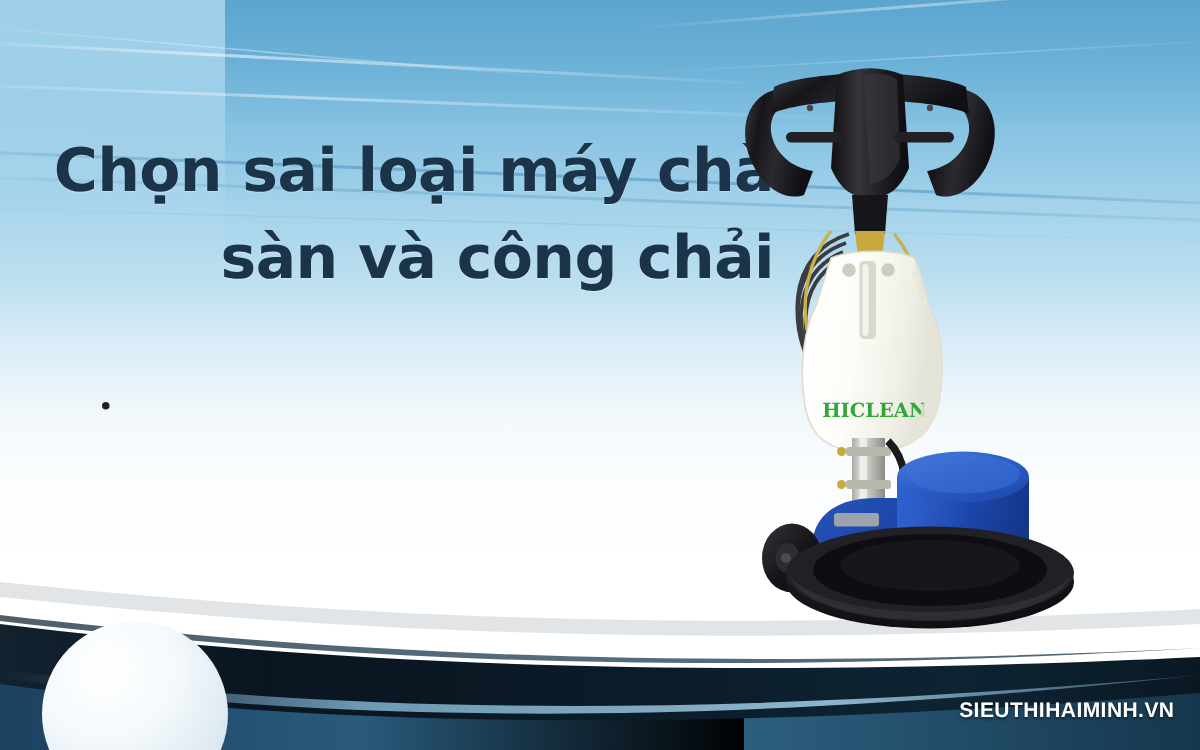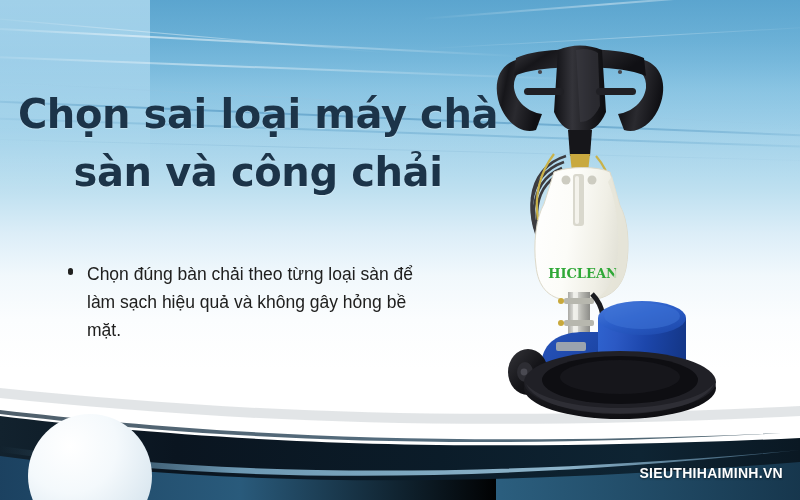--- a/index.html
+++ b/index.html
@@ -65,21 +65,21 @@
   
   .deco-circle{
     position:absolute;left:28px;top:414px;width:124px;height:124px;border-radius:50%;
     background:radial-gradient(circle at 34% 26%, #ffffff 0%, #f4f9fc 38%, #dde9f1 72%, #cbdce8 100%);
     box-shadow:0 0 0 0 rgba(0,0,0,0);
   }
 
   
   .title{
     position:absolute;left:0;top:58px;width:516px;
-    text-align:center;
+    text-align:right;
     color:#1c3449;
     font-family:"DejaVu Sans","Liberation Sans",sans-serif;
     font-weight:bold;
     font-size:40px;
     line-height:58px;
     letter-spacing:-0.4px;
     text-shadow:0 1px 1px rgba(255,255,255,0.35);
   }
   .title .l1{display:block;}
   .title .l2{display:block;}
@@ -183,24 +183,20 @@
   <div class="deco-circle"></div>
 
   <h1 class="title">
     <span class="l1">Chọn sai loại máy chà</span>
     <span class="l2">sàn và công chải</span>
   </h1>
 
   <ul class="bullets">
     <li>
       <span class="dot"></span>
-    </li>
-    <li>
-      <span class="dot"></span>
-      <span>Chọn đúng bàn chải theo từng loại sàn để làm sạch hiệu quả và không gây hỏng bề mặt.</span>
     </li>
   </ul>
 
   <div class="machine">
     <svg width="260" height="420" viewBox="0 0 260 420" xmlns="http://www.w3.org/2000/svg">
       <defs>
         <linearGradient id="handleG" x1="0" y1="0" x2="1" y2="0.3">
           <stop offset="0%" stop-color="#3a3a3f"></stop>
           <stop offset="28%" stop-color="#16161a"></stop>
           <stop offset="58%" stop-color="#2a2a2f"></stop>

